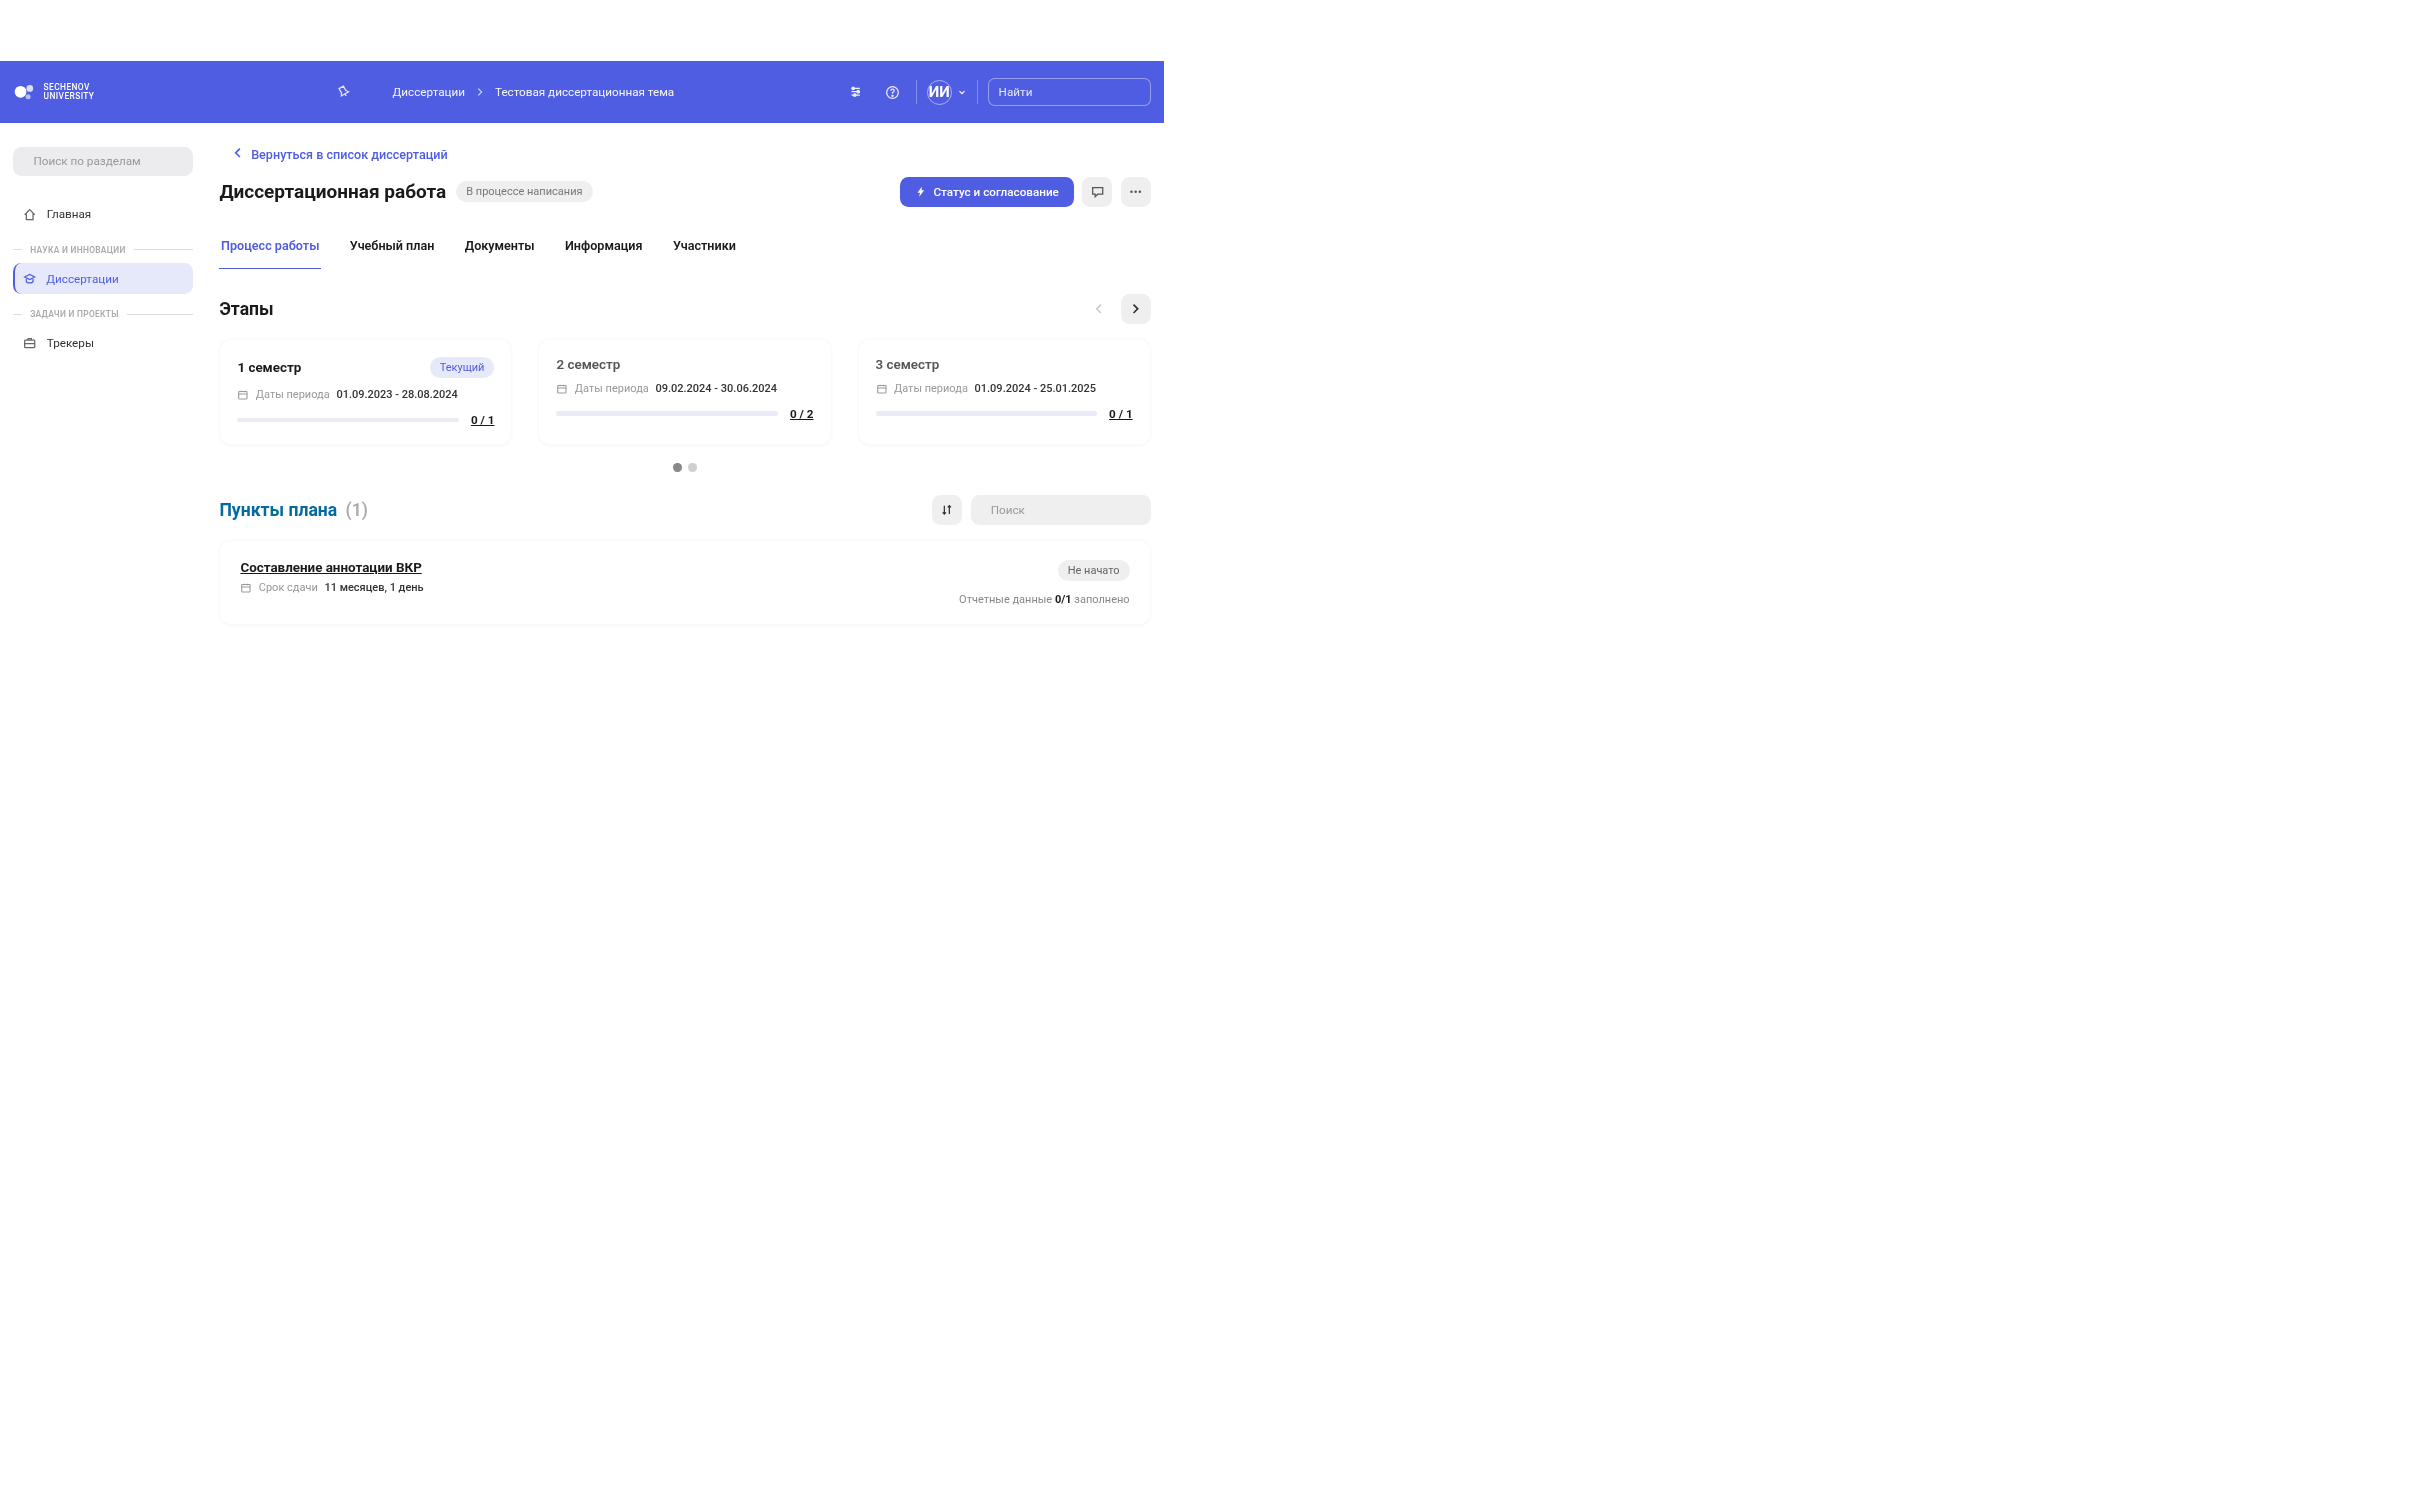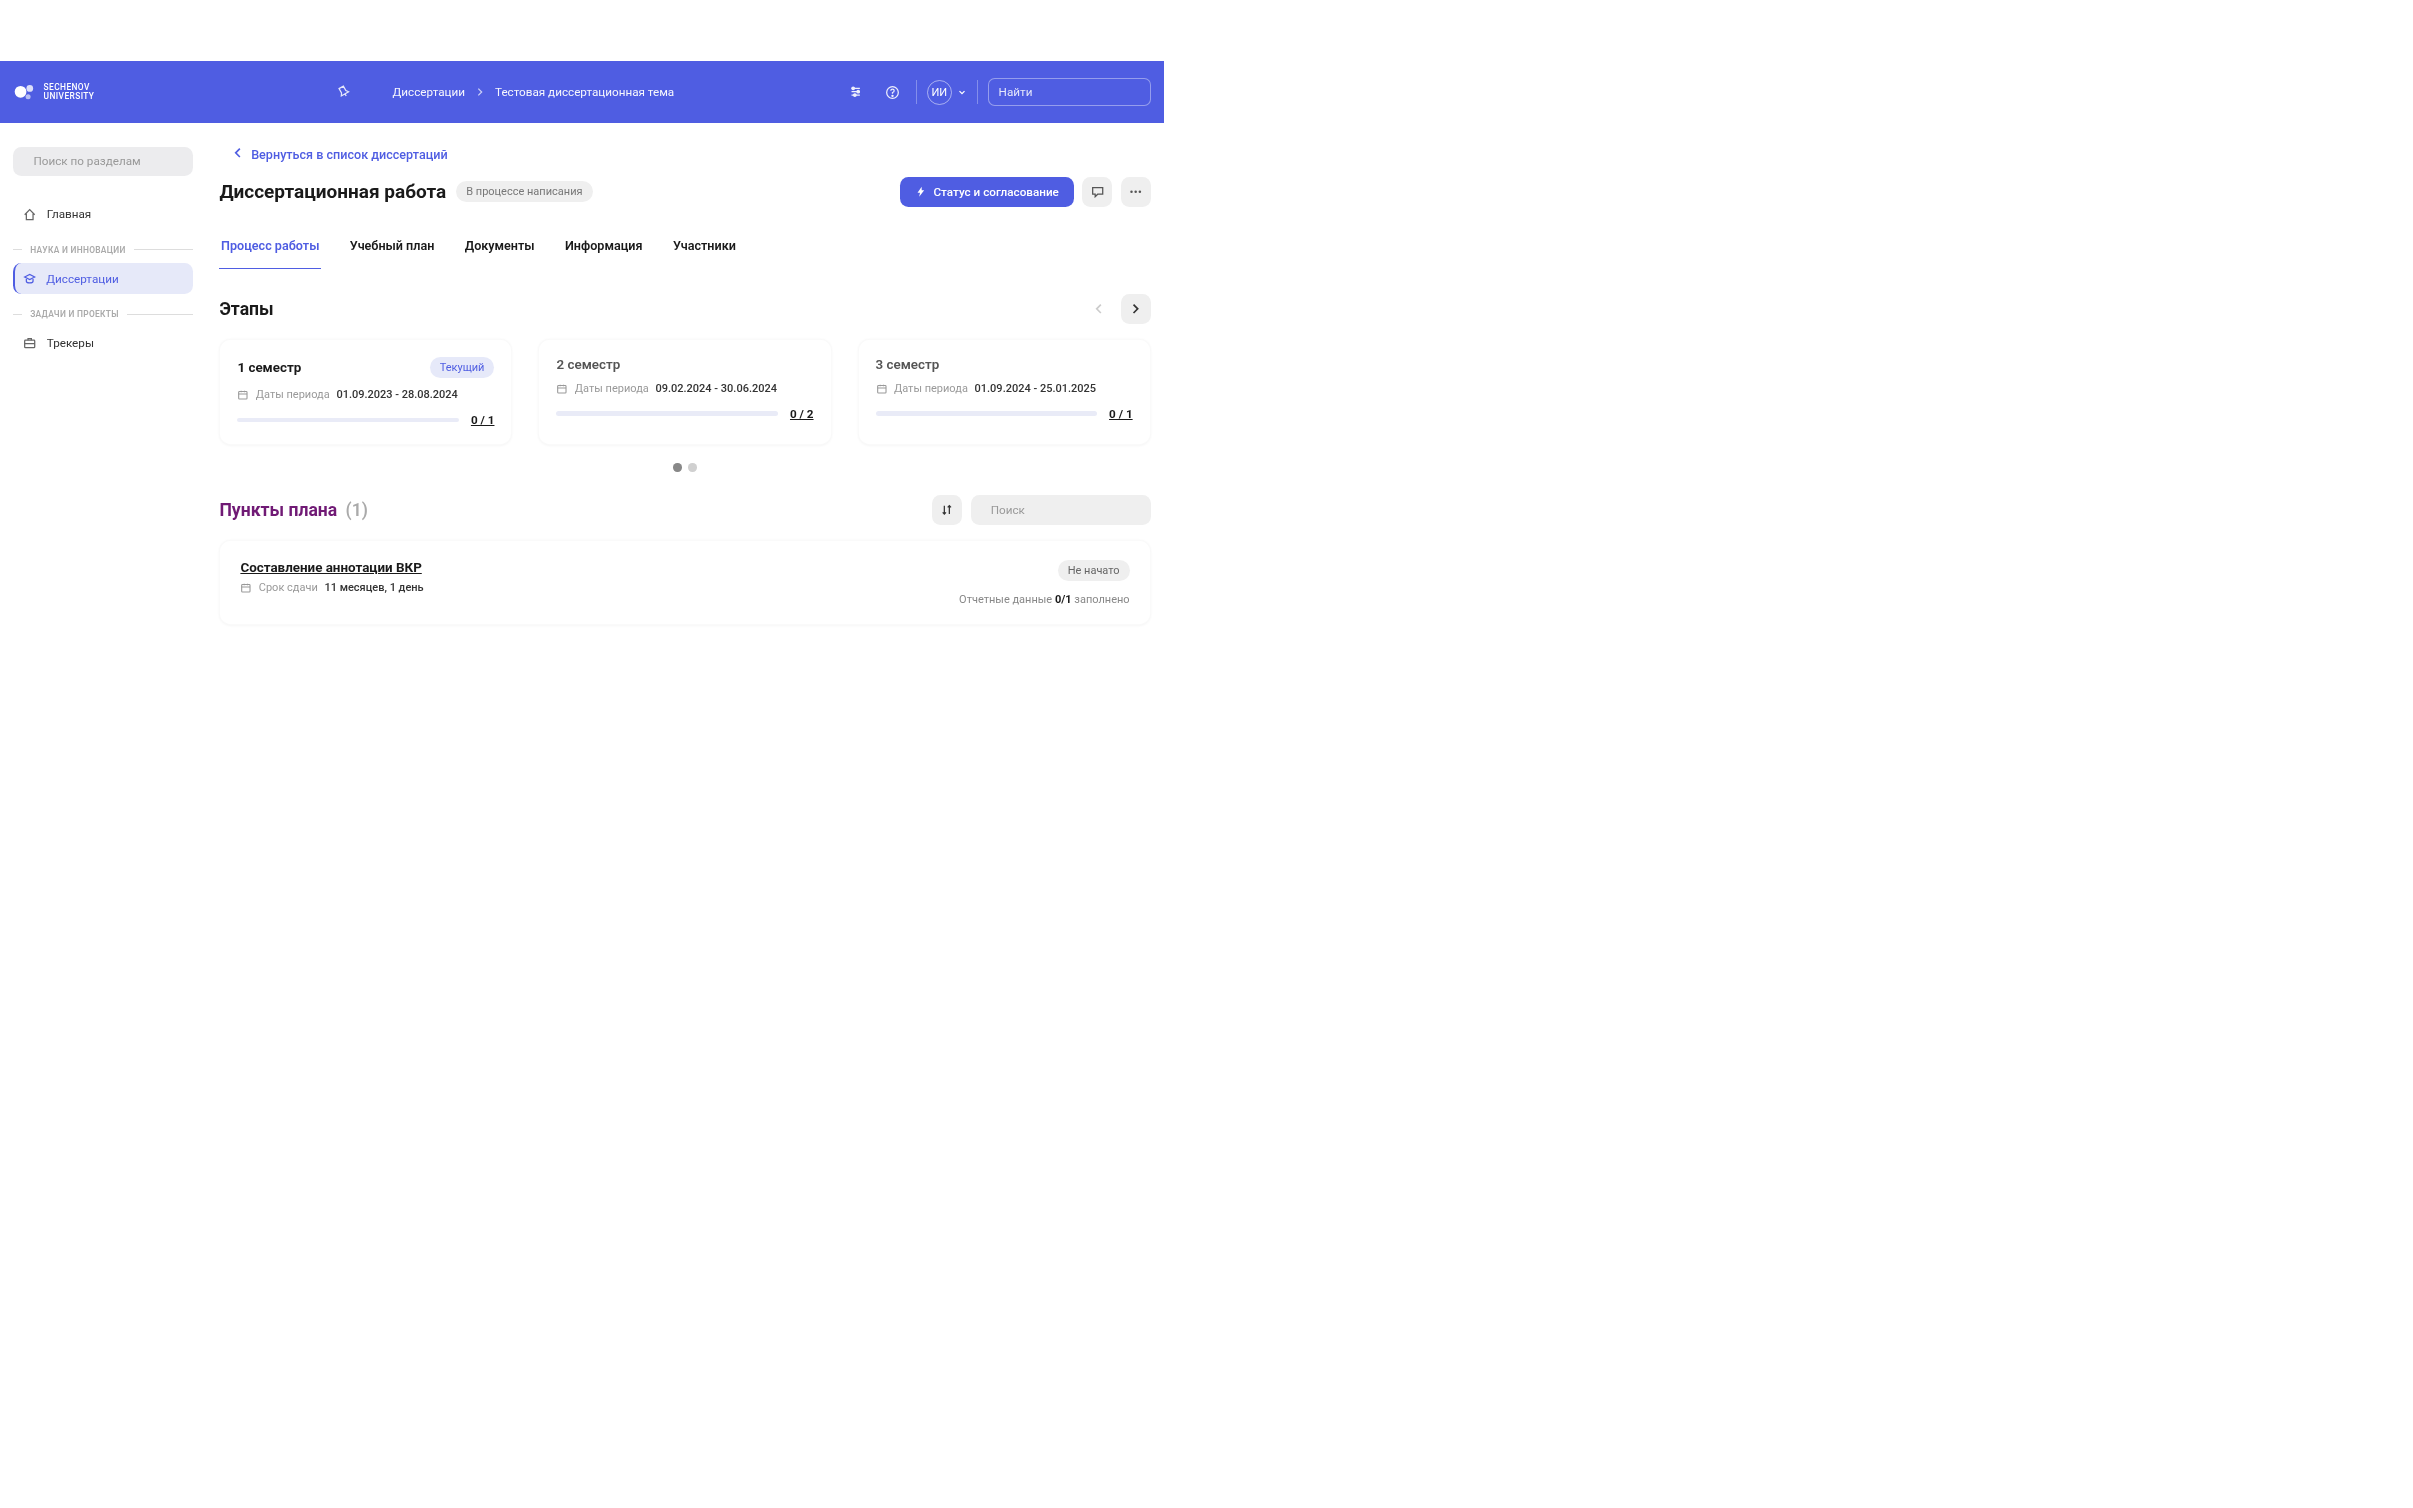--- a/index.html
+++ b/index.html
@@ -84,21 +84,22 @@
   gap: 5px;
 }
 .user-avatar {
   width: 25px;
   height: 25px;
   border-radius: 50%;
   border: 0.8px solid rgba(255,255,255,0.5);
   display: flex;
   align-items: center;
   justify-content: center;
-  font-size: 11px;
+  font-size: 15px;
+  font-weight: bold;
 }
 .search-bar {
   background: #4f5de2;
   border: 0.8px solid rgba(255,255,255,0.4);
   border-radius: 6.7px;
   padding: 5.9px 10px;
   display: flex;
   align-items: center;
   gap: 8.4px;
   width: 163px;
@@ -367,21 +368,21 @@
 }
 .plan-head {
   display: flex;
   align-items: center;
   gap: 8.4px;
   margin-bottom: 15px;
 }
 .plan-title {
   font-size: 17.6px;
   font-weight: 700;
-  color: #701a75;
+  color: #0369a1;
 }
 .plan-count {
   font-size: 17.6px;
   font-weight: 600;
   color: #aaa;
 }
 .plan-actions {
   margin-left: auto;
   display: flex;
   gap: 8.4px;

